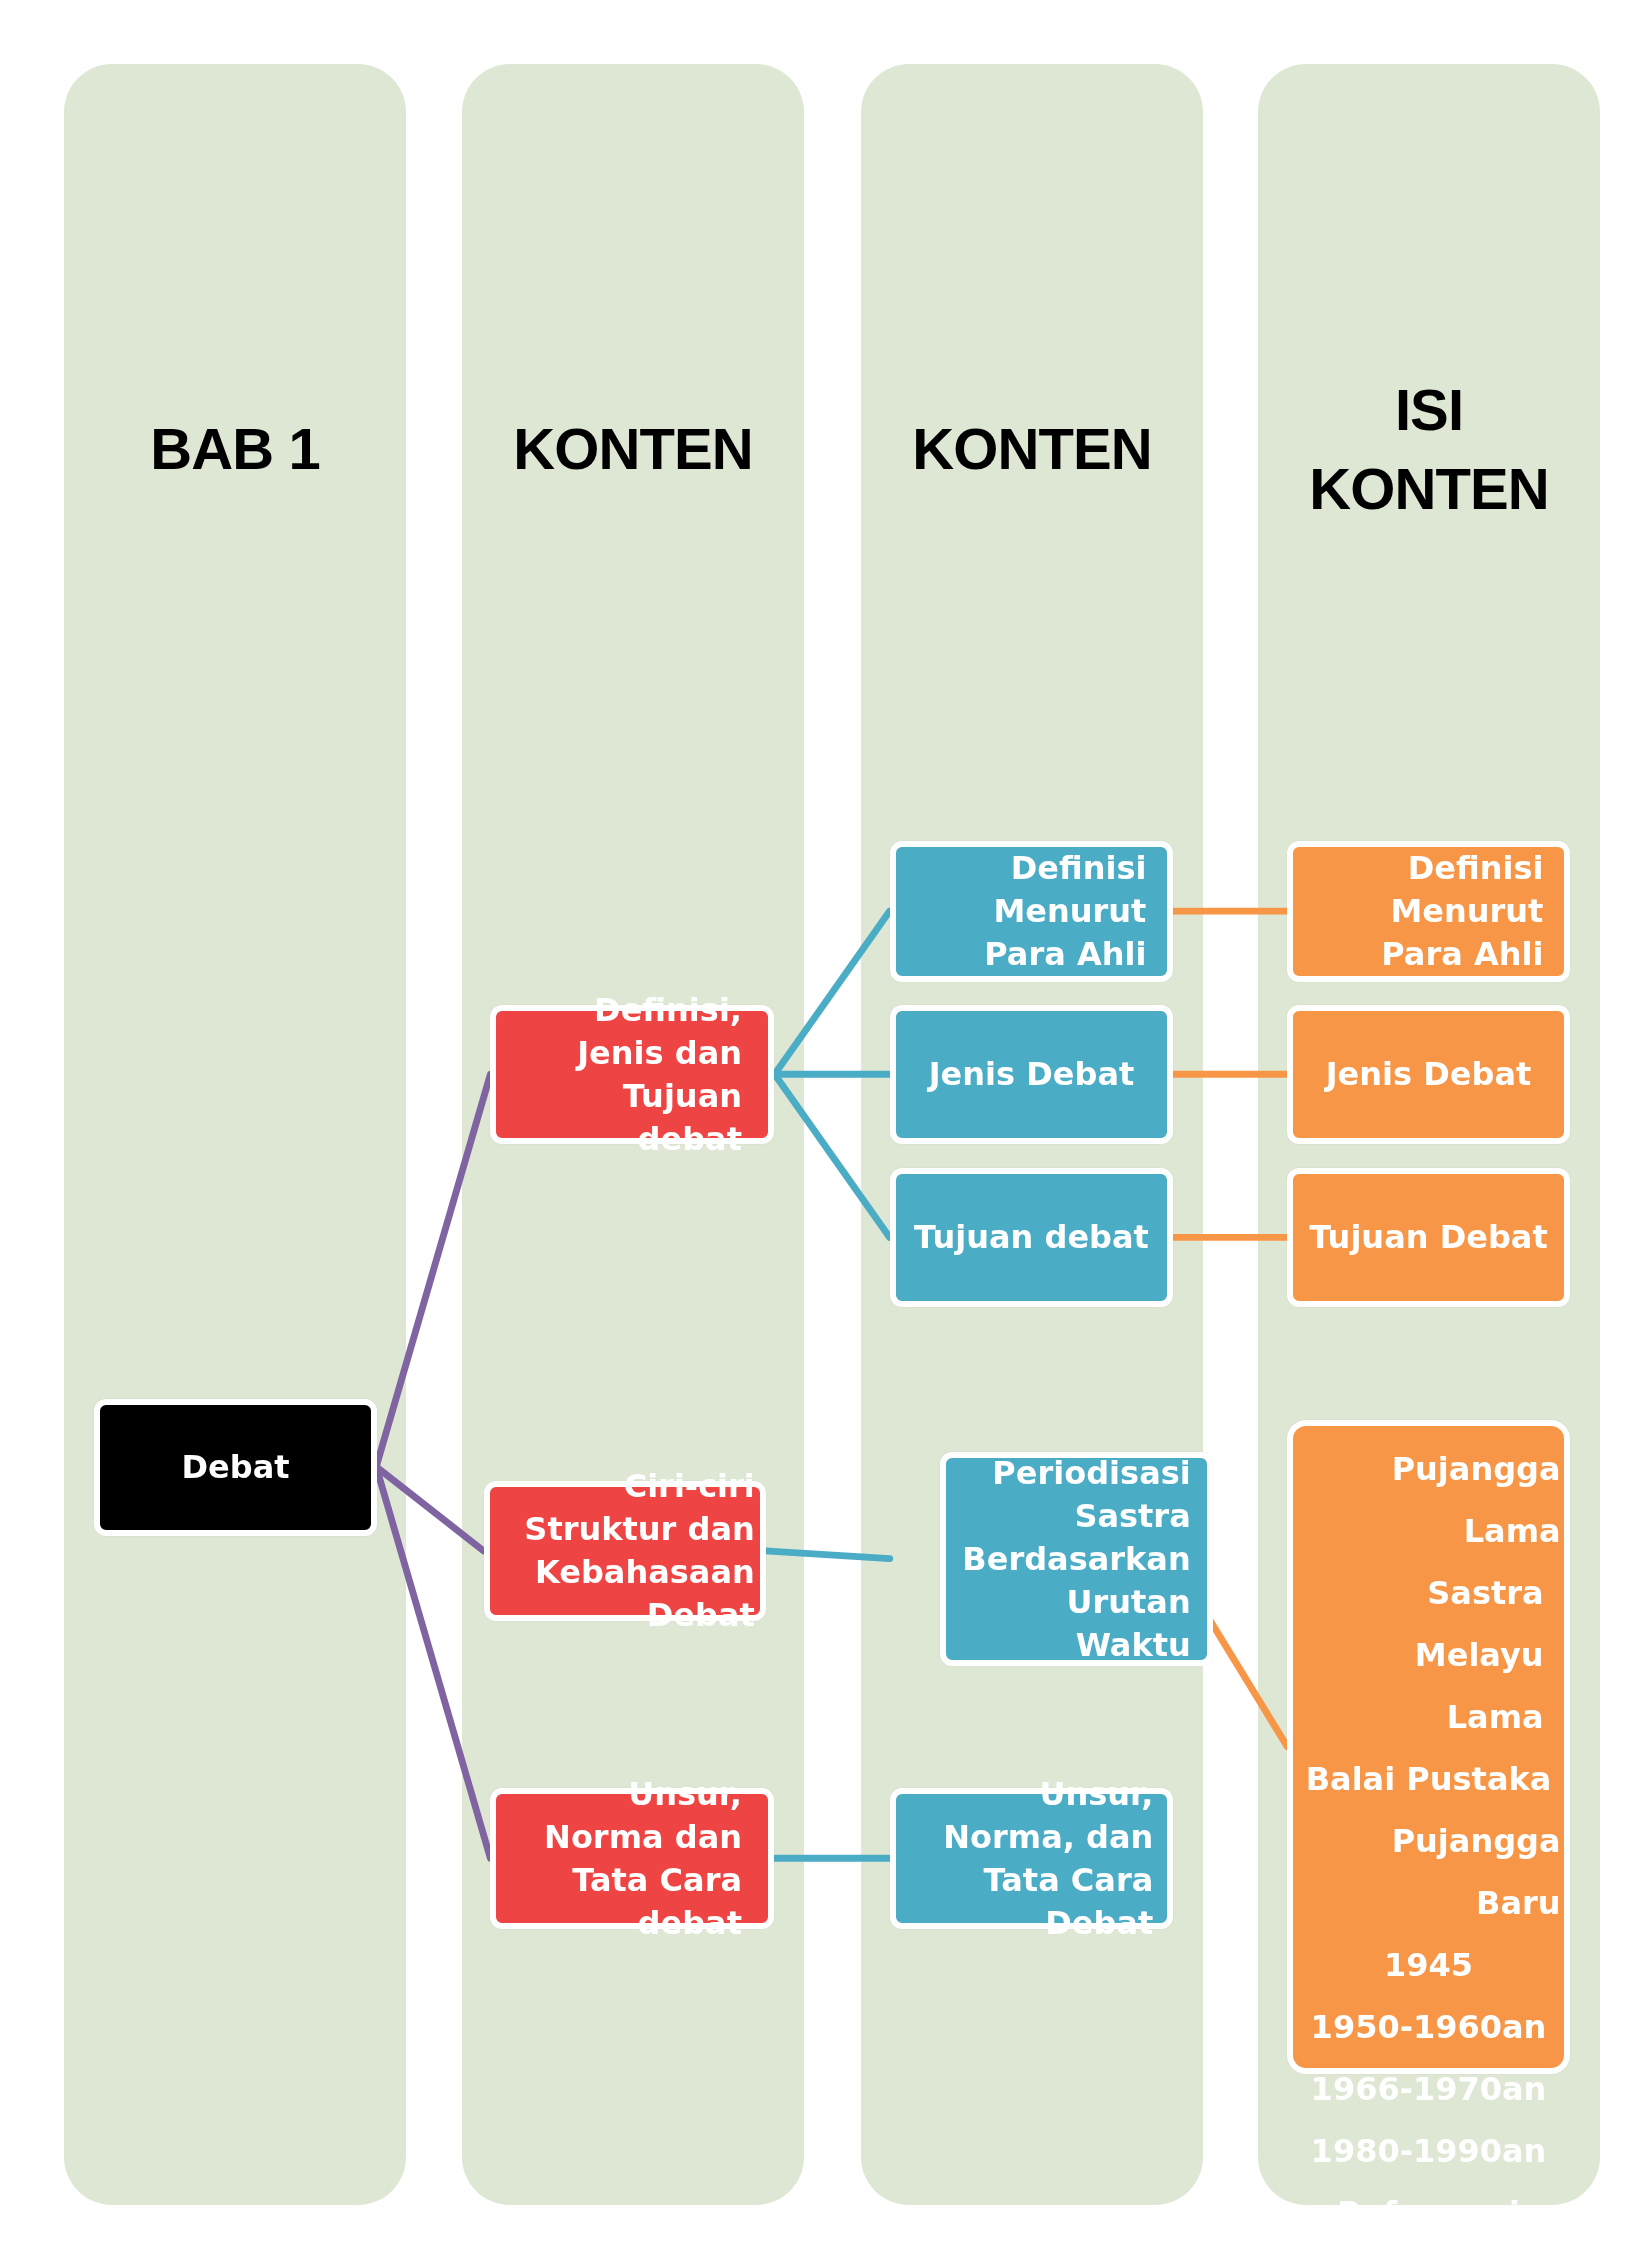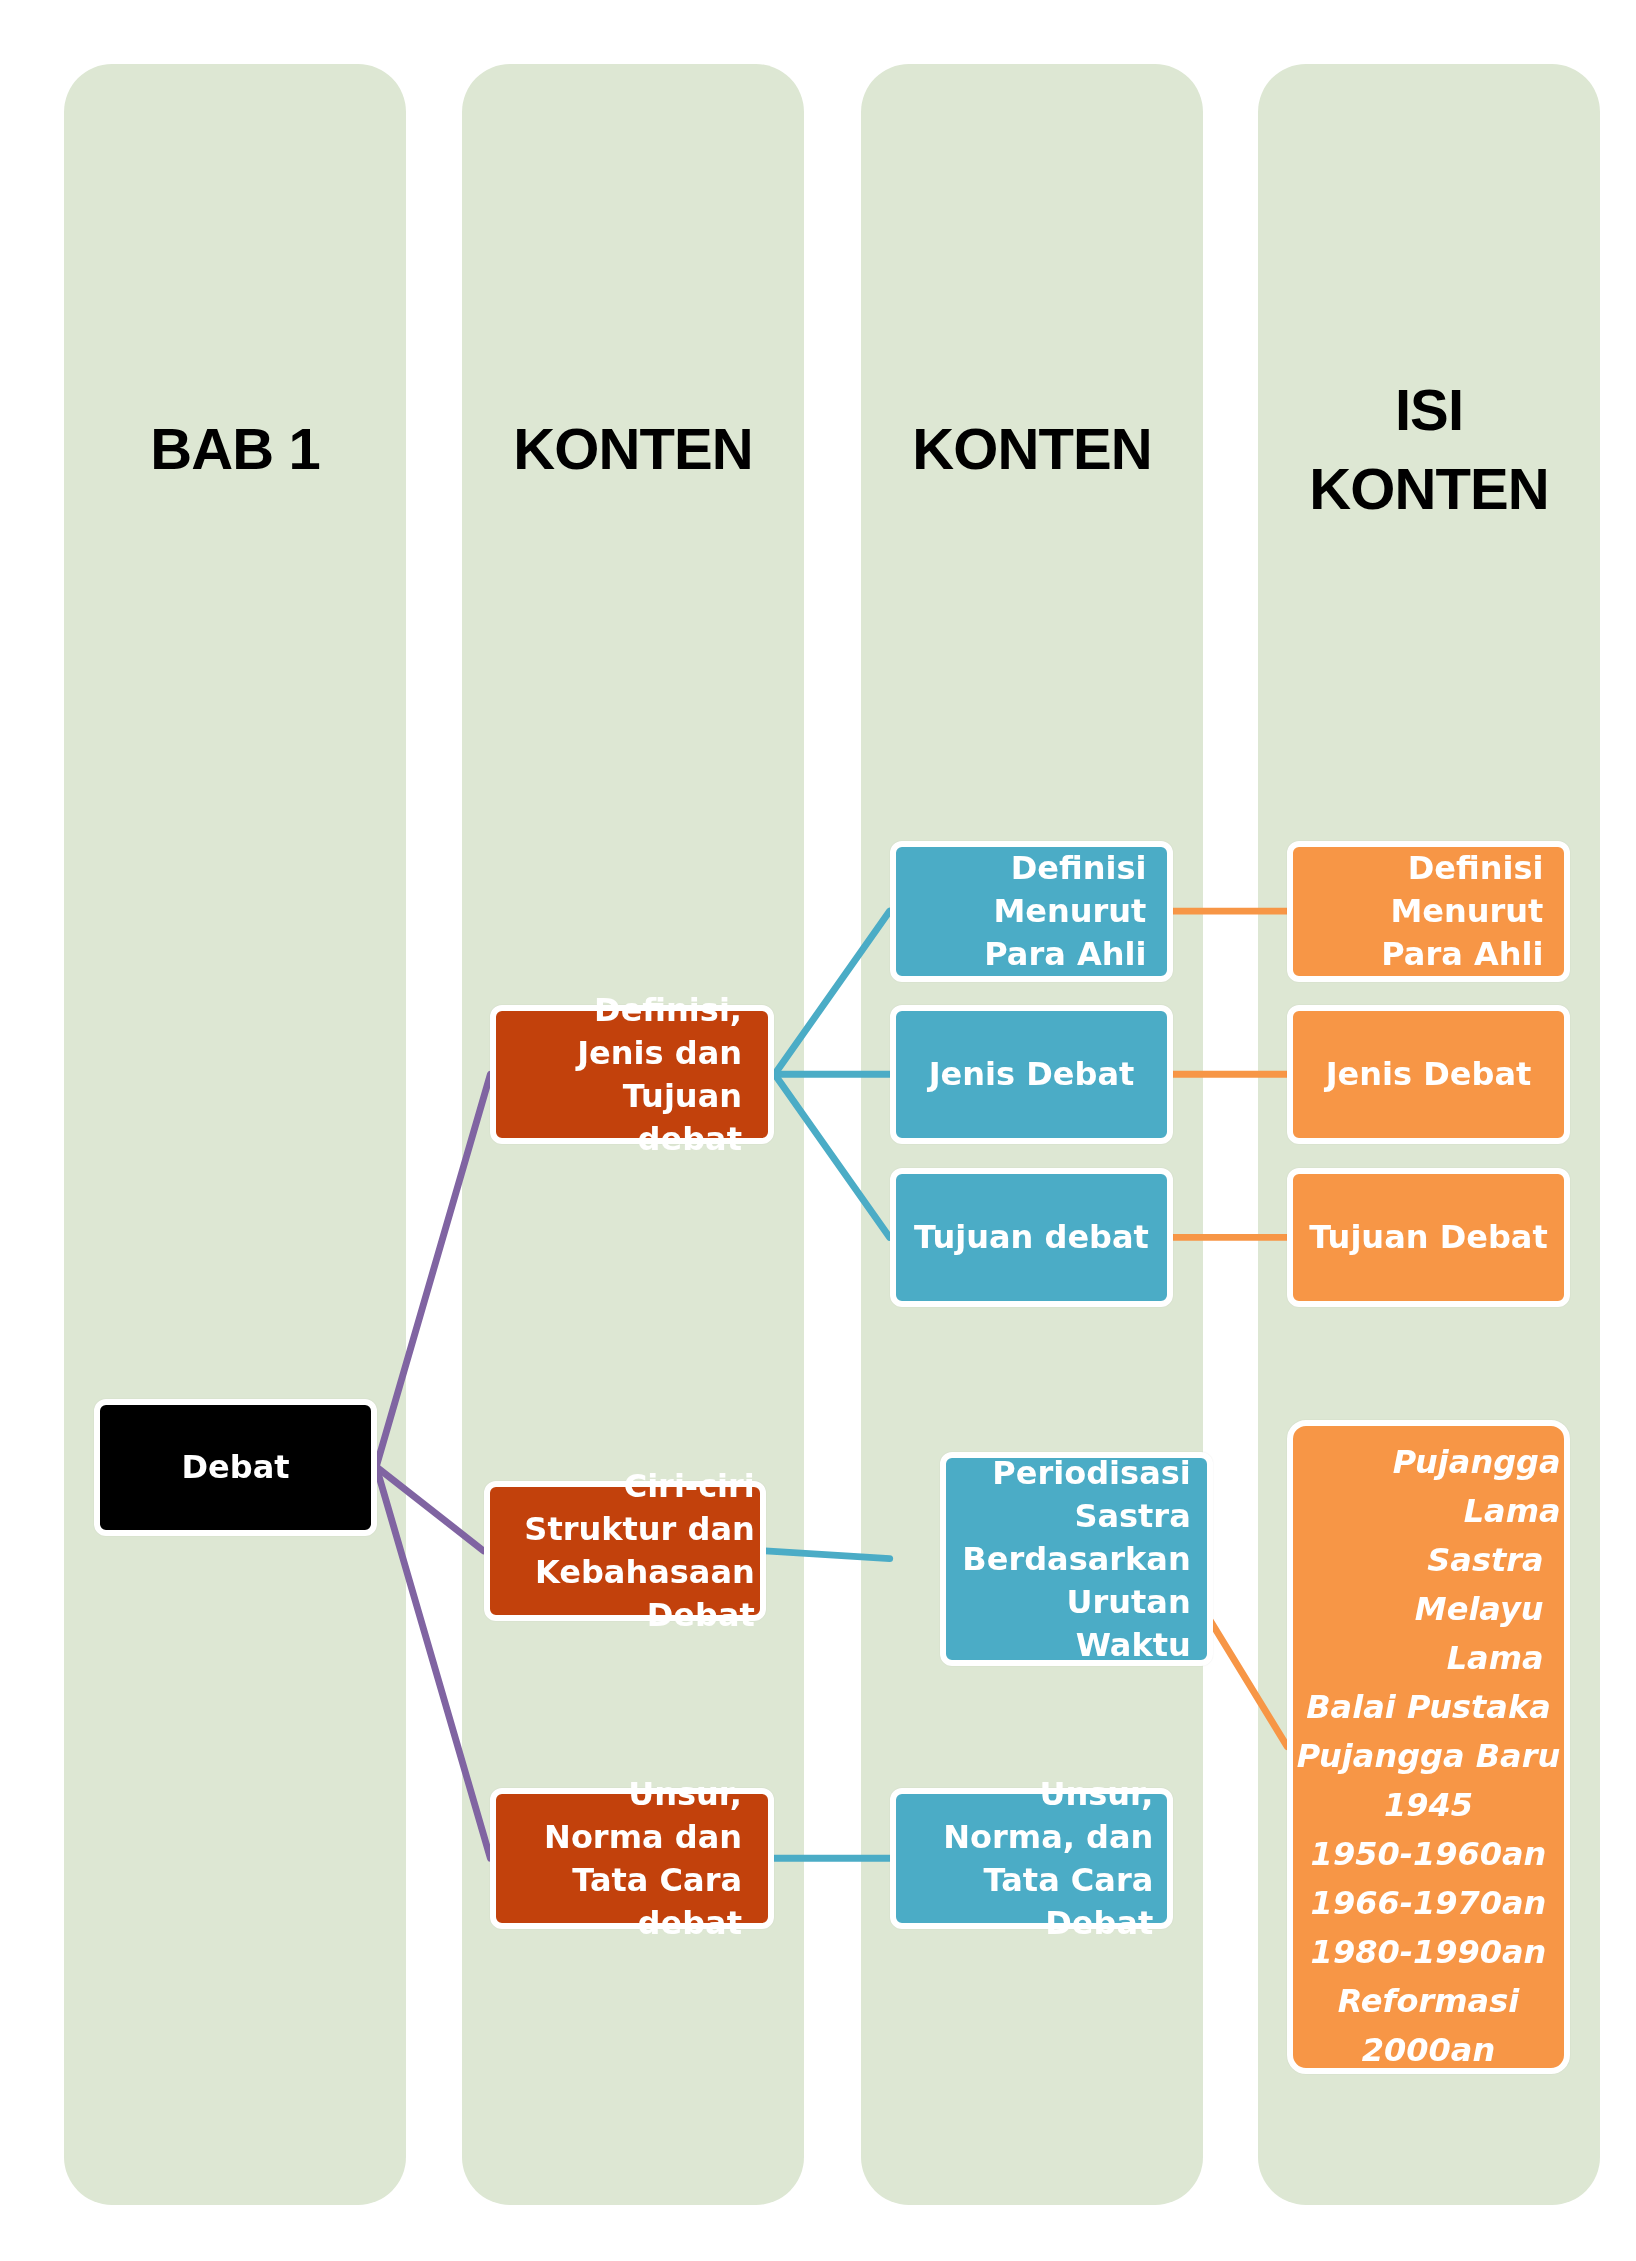--- a/index.html
+++ b/index.html
@@ -1,25 +1,25 @@
 <!DOCTYPE html>
 <html style="font-size:13.7px"><head>
 <meta charset="utf-8">
 <style>
   html,body{margin:0;padding:0;background:#ffffff;}
   body{width:1636px;height:2261px;position:relative;overflow:hidden;font-family:"DejaVu Sans","Liberation Sans",sans-serif;}
   .col{position:absolute;top:64px;height:2141px;width:342px;background:#dde7d3;border-radius:48px;}
   .col-head{position:absolute;left:0;width:100%;text-align:center;font-weight:bold;font-size:58px;color:#000;line-height:79px;font-family:"Liberation Sans",sans-serif;letter-spacing:-0.9px;}
   .node{position:absolute;box-sizing:border-box;border:6px solid #ffffff;border-radius:12px;color:#fff;font-weight:bold;font-size:32px;line-height:43px;display:flex;align-items:center;justify-content:center;text-align:right;box-shadow:0 0 1.7px rgba(0,0,0,0.08);}
   .red{background:#000000;}
-  .purple{background:#c2410c;}
+  .purple{background:#ef4444;}
   .blue{background:#4bacc6;}
   .orange{background:#f79646;}
   .list{flex-direction:column;justify-content:space-evenly;padding:12px 3.4px;}
-  .list span{display:block;line-height:49px;font-style:italic;}
+  .list span{display:block;line-height:62px;}
   svg.links{position:absolute;left:0;top:0;width:1636px;height:2261px;}
 </style>
 </head>
 <body>
 
 <div class="col" style="left:64px">
   <div class="col-head" style="top:345px">BAB 1</div>
 </div>
 <div class="col" style="left:462px">
   <div class="col-head" style="top:345px">KONTEN</div>

